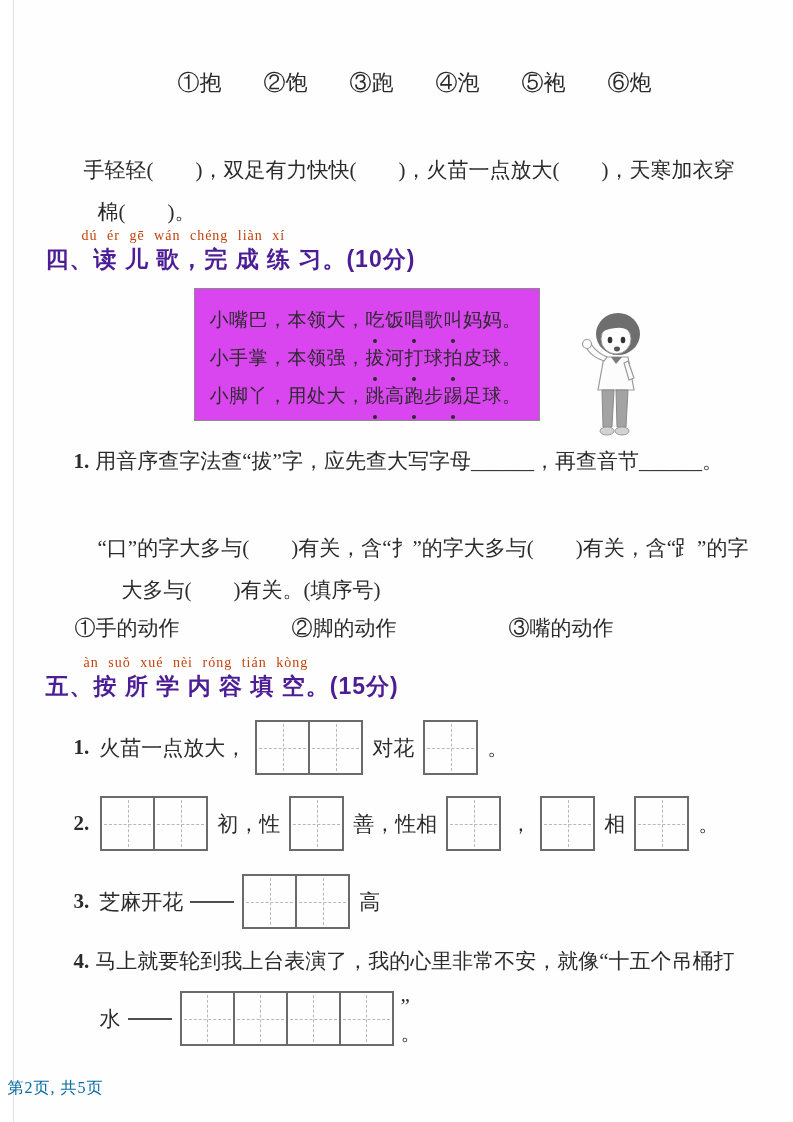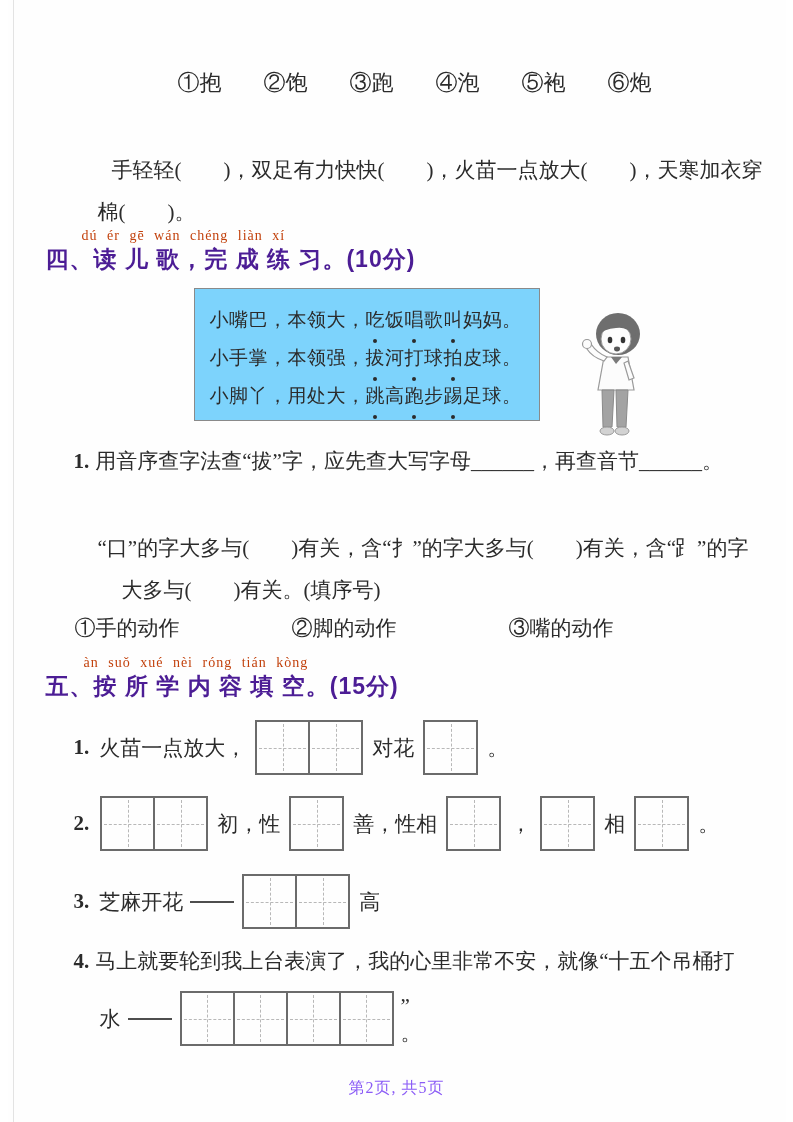--- a/index.html
+++ b/index.html
@@ -20,52 +20,52 @@
   .pinyin{
     font-family:Liberation Serif, serif;
     font-size:14px;color:#c2410c;letter-spacing:1px;word-spacing:5px;
   }
   .heading{
     font-family:"Liberation Sans","DejaVu Sans",sans-serif;
     font-size:23px;font-weight:600;color:#4c1d95;letter-spacing:1px;
   }
   .rhyme-box{
     width:346px;height:133px;border:1px solid #8a8a8a;
-    padding:12px 0 0 15px;box-sizing:border-box;background:#7dd3fc;
+    padding:12px 0 0 15px;box-sizing:border-box;background:#d946ef;
   }
   .rhyme-line{font-size:19px;line-height:38px;letter-spacing:0.5px;}
   .rhyme-line .dot{position:relative;display:inline-block;}
   .rhyme-line .dot::after{
     content:"";position:absolute;left:50%;bottom:-4px;margin-left:-2px;
     width:4px;height:4px;border-radius:50%;background:#2b2b2b;
   }
   .s5row{display:flex;align-items:center;font-size:21px;}
   .s5row .rtext{margin:0 4px;}
   .wgrid{display:inline-flex;border:2px solid #6b6b6b;margin:0 5px;background:#fefefe;}
   .wgrid .cell{position:relative;width:51px;height:51px;border-left:2px solid #6b6b6b;}
   .wgrid .cell:first-child{border-left:none;}
   .wgrid .cell::before{
     content:"";position:absolute;left:2px;right:2px;top:50%;border-top:1px dashed #b8b8b8;
   }
   .wgrid .cell::after{
     content:"";position:absolute;top:2px;bottom:2px;left:50%;border-left:1px dashed #b8b8b8;
   }
   .dash{display:inline-block;width:44px;height:0;border-top:2px solid #4e4e4e;margin:0 3px;align-self:center;}
   .stack{display:inline-flex;flex-direction:column;justify-content:space-between;height:50px;margin-left:2px;font-size:21px;}
-  .footer{width:100%;text-align:center;font-size:16px;color:#8b5cf6;letter-spacing:1px;}
+  .footer{width:100%;text-align:left;font-size:16px;color:#0369a1;letter-spacing:1px;}
 </style>
 </head>
 <body>
 
 <div class="page">
   <div class="scan-line"></div>
 
   <div class="abs options-row" style="top:68px;left:170px;"><span>①抱</span><span>②饱</span><span>③跑</span><span>④泡</span><span>⑤袍</span><span>⑥炮</span></div>
 
-  <div class="abs para" style="top:155px;left:104px;"><span>手轻轻(　　)，双足有力快快(　　)，火苗一点放大(　　)，天寒加衣穿</span></div>
+  <div class="abs para" style="top:155px;left:76px;"><span>手轻轻(　　)，双足有力快快(　　)，火苗一点放大(　　)，天寒加衣穿</span></div>
   <div class="abs para" style="top:197px;left:90px;"><span>棉(　　)。</span></div>
 
   <div class="abs pinyin" style="top:228px;left:74px;">dú ér gē wán chéng liàn xí</div>
   <div class="abs heading" style="top:244px;left:38px;">四、读 儿 歌，完 成 练 习。(10分)</div>
 
   <div class="abs rhyme-box" style="top:288px;left:186px;"><div class="rhyme-line"><span>小嘴巴，本领大，</span><span class="dot">吃</span><span>饭</span><span class="dot">唱</span><span>歌</span><span class="dot">叫</span><span>妈妈。</span></div><div class="rhyme-line"><span>小手掌，本领强，</span><span class="dot">拔</span><span>河</span><span class="dot">打</span><span>球</span><span class="dot">拍</span><span>皮球。</span></div><div class="rhyme-line"><span>小脚丫，用处大，</span><span class="dot">跳</span><span>高</span><span class="dot">跑</span><span>步</span><span class="dot">踢</span><span>足球。</span></div></div>
 
   <div class="abs" style="top:287px;left:540px;">
     <svg width="105" height="140" viewBox="0 0 105 140">
       <ellipse cx="54" cy="29" rx="22" ry="21" fill="#6e6e6e"></ellipse>

